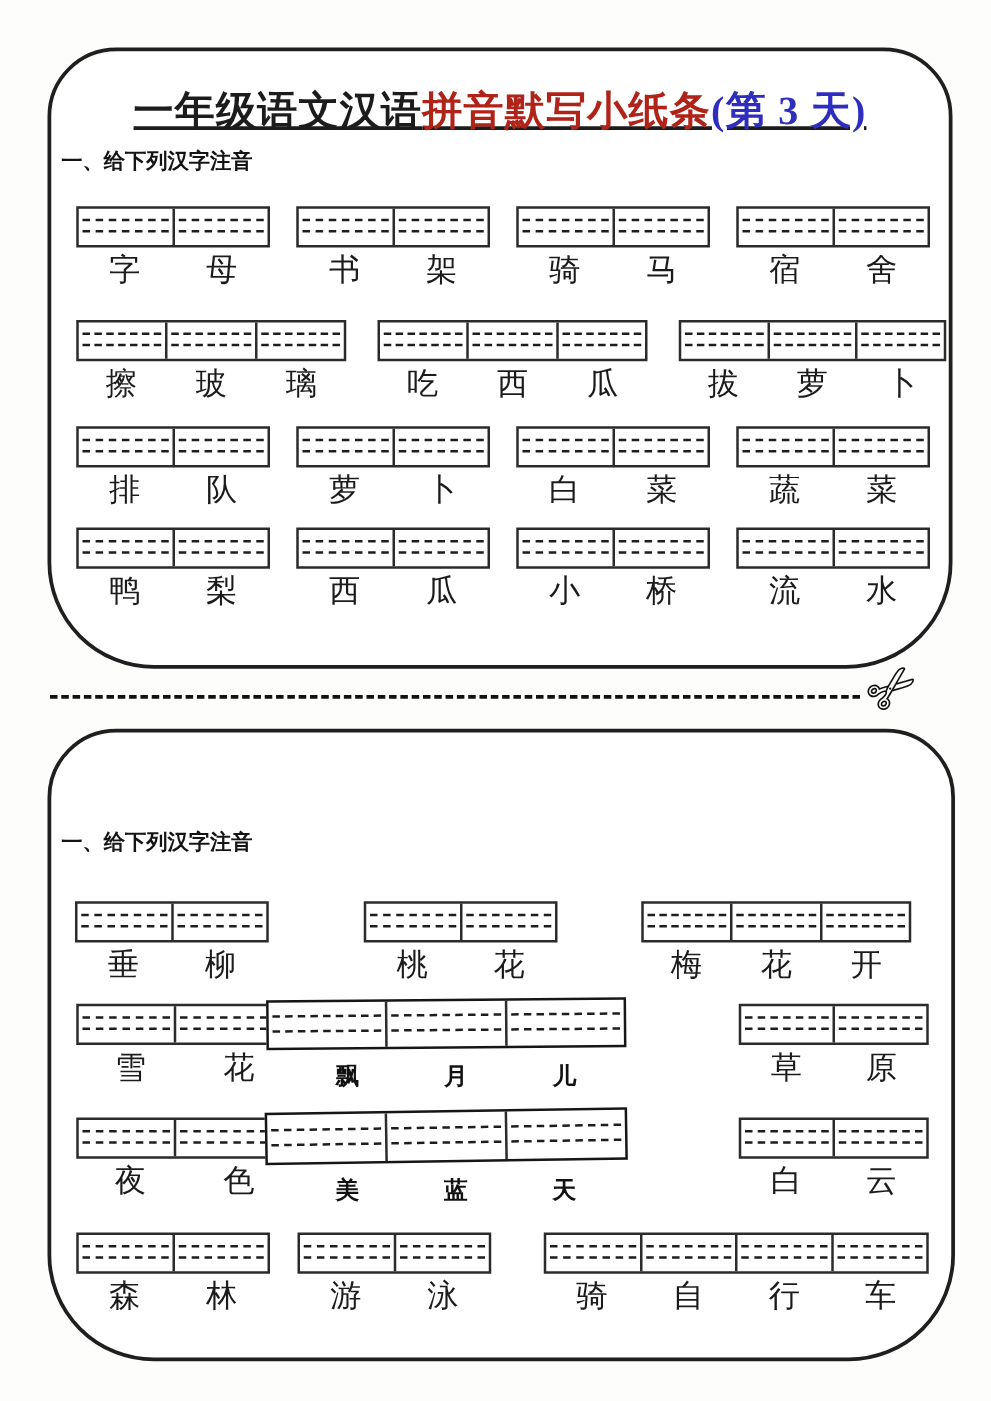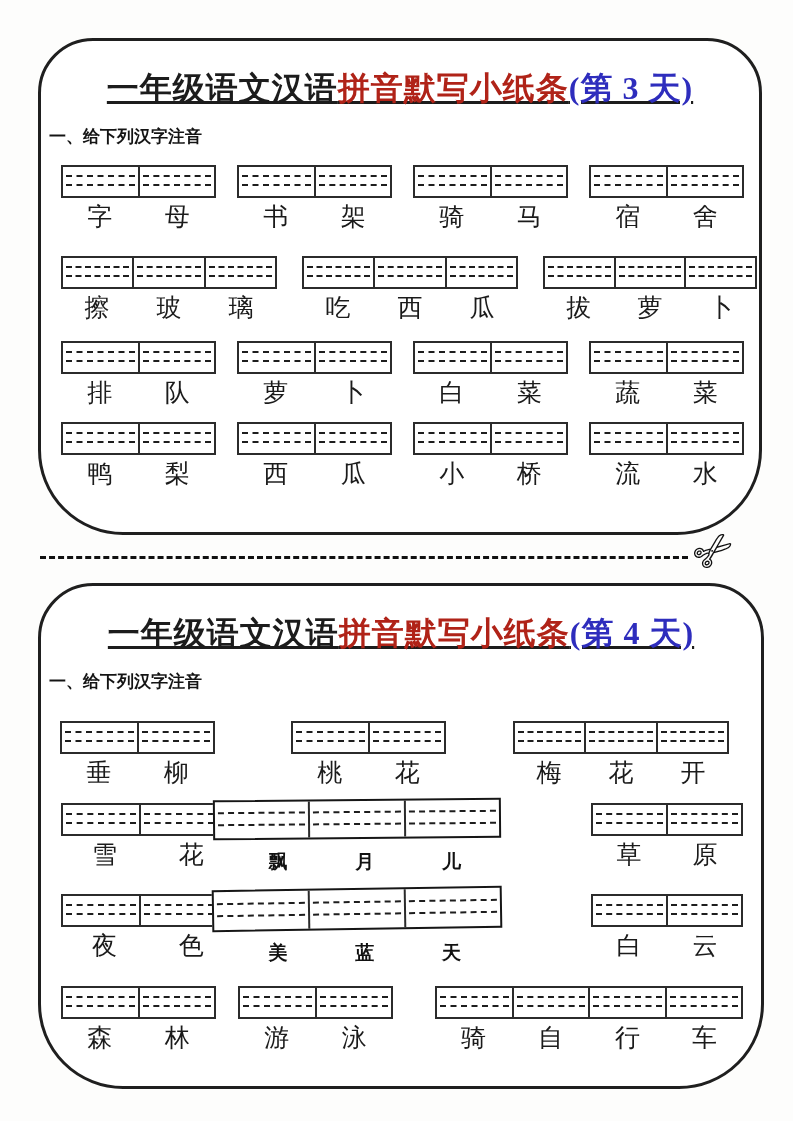--- a/index.html
+++ b/index.html
@@ -7,21 +7,21 @@
        font-family:"Liberation Serif","DejaVu Serif",serif;color:#1c1c1c;}
   .card{position:absolute;background:#fff;border:3px solid #1f1f1f;
         border-radius:55px 55px 85px 85px;box-sizing:border-box;}
   #card-day3{left:38px;top:38px;width:724px;height:497px;}
   #card-day4{left:38px;top:583px;width:726px;height:506px;}
   .title{position:absolute;top:26px;left:0;width:100%;text-align:center;
          font-size:32px;font-weight:700;letter-spacing:1px;white-space:nowrap;text-decoration:underline;}
   .t-red{color:#b02318;}
   .t-blue{color:#2e2dbd;}
   .instruction{position:absolute;left:8px;top:76px;font-family:"Liberation Sans","DejaVu Sans",sans-serif;
-         font-weight:700;font-size:17px;color:#141414;margin-top:8px;}
+         font-weight:700;font-size:17px;color:#141414;}
   .group{position:absolute;}
   .pbox{border:2px solid #2b2b2b;height:33px;box-sizing:border-box;display:flex;background:#fff;}
   .cell{position:relative;flex:1;}
   .cell + .cell{border-left:2px solid #2b2b2b;}
   .cell::before,.cell::after{content:"";position:absolute;left:3px;right:3px;border-top:2px dashed #1d1d1d;}
   .cell::before{top:28%;}
   .cell::after{top:60%;}
   .crow{display:flex;margin-top:5px;}
   .crow span{flex:1;text-align:center;font-size:25px;line-height:28px;color:#1b1b1b;}
   .crow span.hand{font-family:"Liberation Sans","DejaVu Sans",sans-serif;font-weight:700;
@@ -197,21 +197,20 @@
         <span>流</span>
         <span>水</span>
       </div>
   </div>
 </div>
 
 <div class="cutline"></div>
 <div class="scissors">✄</div>
 
 <div class="card" id="card-day4">
-  <div class="title"><span>一年级语文汉语</span><span class="t-red">拼音默写小纸条</span><span class="t-blue">(第 4 天)</span></div>
   <div class="instruction">一、给下列汉字注音</div>
 
   <div class="group" style="left:19px;top:135px;width:155px">
     <div class="pbox">
         <div class="cell"></div>
         <div class="cell"></div>
       </div>
     <div class="crow">
         <span>垂</span>
         <span>柳</span>

